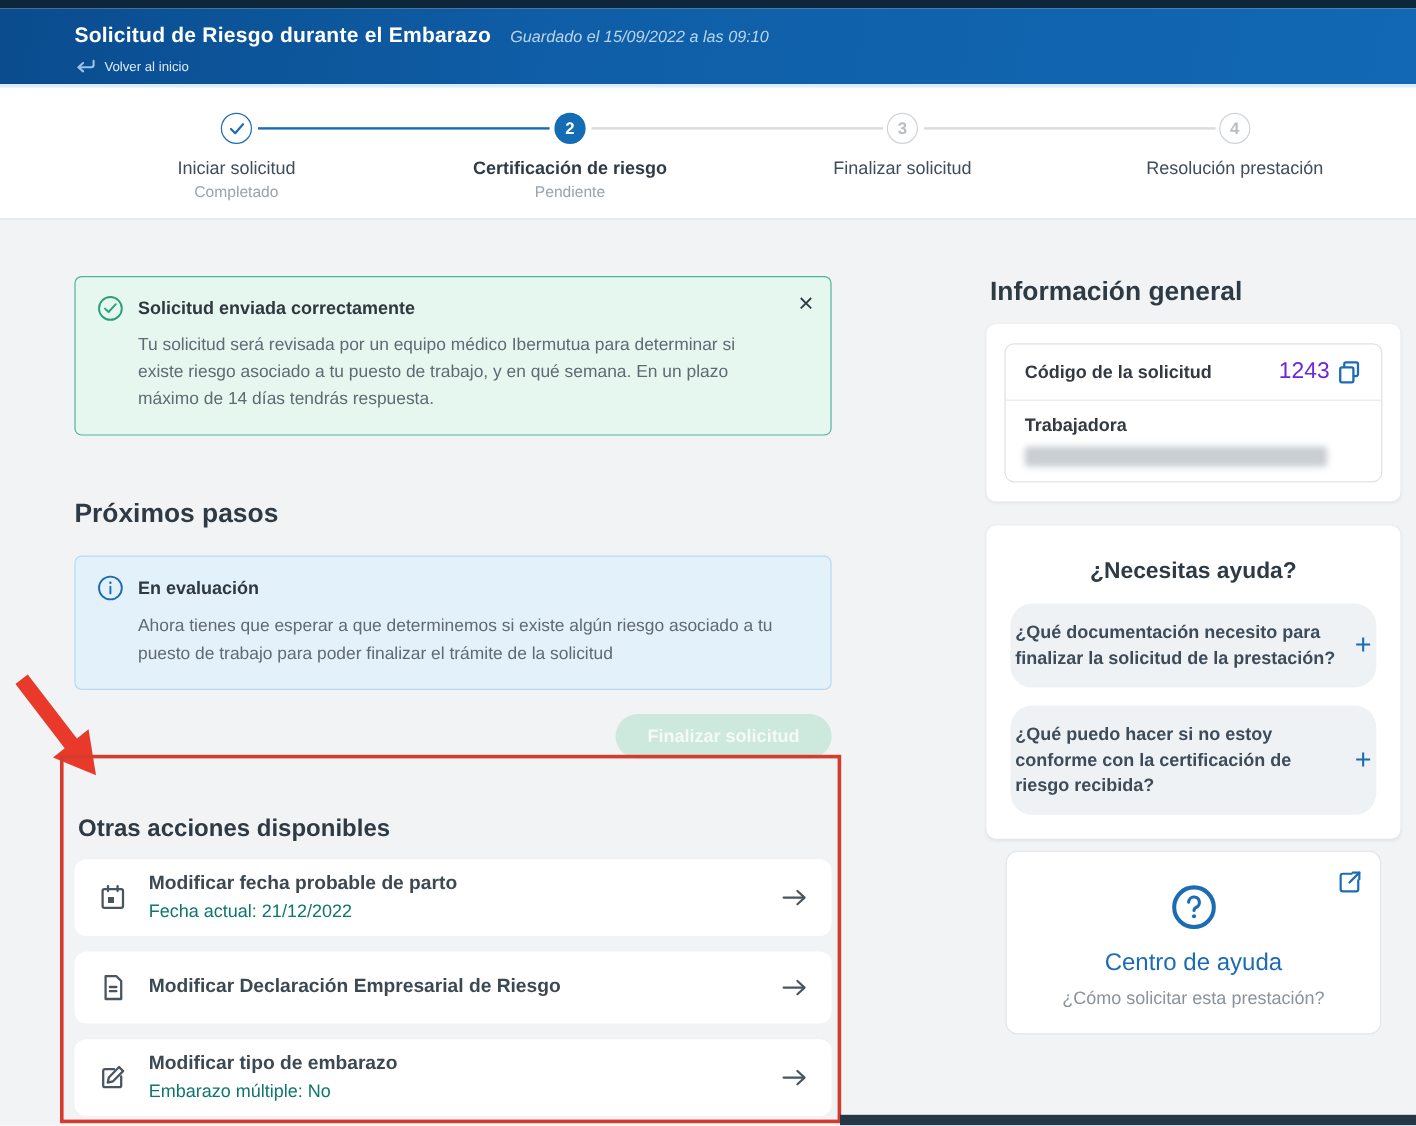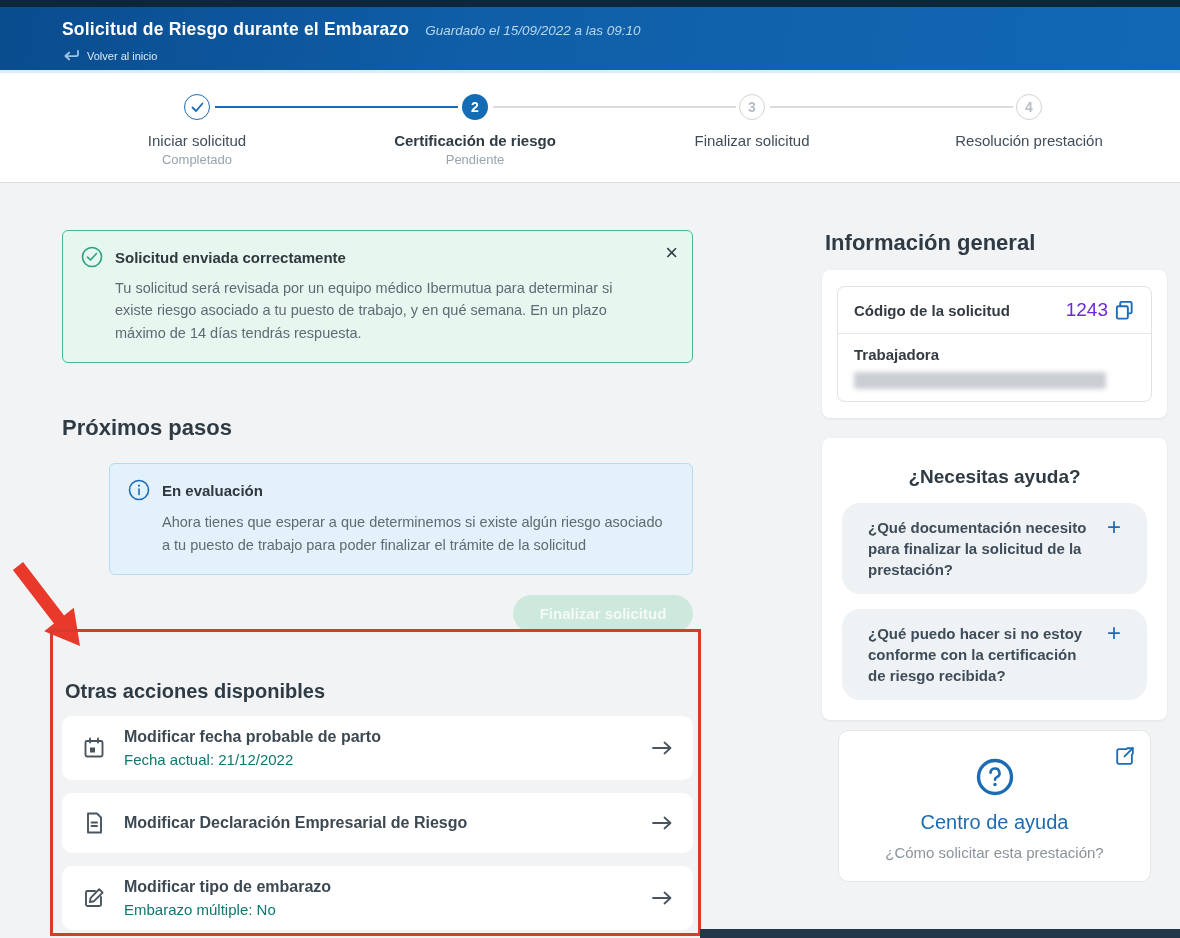--- a/index.html
+++ b/index.html
@@ -40,21 +40,21 @@
   
   .alert-success { position:relative; margin-top:47px; background:#e6f7f0; border:1px solid #4db698; border-radius:6px; padding:15px 46px 18px 18px; }
   .alert-head { display:flex; align-items:center; }
   .alert-head svg { flex:0 0 auto; }
   .alert-title { margin-left:12px; font-size:15px; font-weight:700; color:#30383f; }
   .alert-close { position:absolute; right:14px; top:11px; font-size:22px; color:#2f3b45; cursor:pointer; line-height:1; font-weight:400; }
   .alert-body { margin:9px 0 0 34px; font-size:14.5px; line-height:1.55; color:#5f6a72; max-width:556px; }
 
   
   .section-heading { margin-top:52px; font-size:22px; font-weight:700; color:#2e3a44; }
-  .info-box { position:relative; margin-top:22px; background:#e3f1fb; border:1px solid #b7daf2; border-radius:6px; padding:15px 20px 18px 18px;margin-left:47px; }
+  .info-box { position:relative; margin-top:22px; background:#e3f1fb; border:1px solid #b7daf2; border-radius:6px; padding:15px 20px 18px 18px; }
   .info-title { margin-left:12px; font-size:15px; font-weight:700; color:#30383f; }
   .info-body { margin:10px 0 0 34px; font-size:14.5px; line-height:1.55; color:#5f6a72; max-width:570px; }
   .btn-finish { align-self:flex-end; margin-top:20px; width:180px; height:37px; border:none; border-radius:19px;
                 background:#cde8dc; color:#f3faf7; font-size:15px; font-weight:700; font-family:inherit; cursor:default; }
 
   
   .actions-heading { margin:48px 0 0 3px; font-size:20px; font-weight:700; color:#2e3a44; }
   .action-item { display:flex; align-items:center; background:#ffffff; border-radius:10px; margin-top:13px; padding:12px 20px; min-height:60px; }
   .action-item:first-of-type { margin-top:14px; }
   .action-icon { flex:0 0 26px; display:flex; align-items:center; }
@@ -74,21 +74,21 @@
   .code-label { font-size:15px; font-weight:700; color:#333a41; flex:1; }
   .code-value { font-size:19px; color:#6d28d9; margin-right:6px; }
   .copy-btn { display:flex; cursor:pointer; }
   .info-label { font-size:15px; font-weight:700; color:#333a41; }
   .redacted { height:17px; background:#c9ced3; border-radius:2px; margin-top:9px; filter:blur(2.5px); }
   .redacted.w1 { width:228px; }
   .redacted.w2 { width:252px; }
 
   .help-card { margin-top:20px; padding:18px 20px 20px; }
   .help-heading { text-align:center; font-size:19px; font-weight:700; color:#2e3a44; margin-top:10px; }
-  .faq-item { display:flex; align-items:flex-start; background:#eff2f5; border-radius:18px; padding:14px 26px; margin-top:15px; cursor:pointer; }
+  .faq-item { display:flex; align-items:center; background:#eff2f5; border-radius:18px; padding:14px 4px; margin-top:15px; cursor:pointer; }
   .faq-q { flex:1; font-size:15px; font-weight:700; color:#3e4c5a; line-height:1.4; }
   .faq-plus { color:#1b6cb5; font-size:24px; font-weight:400; line-height:20px; margin-left:10px; }
 
   .helpcenter-card { position:relative; margin:10px 16px 0; width:313px; background:#fff; border:1px solid #e2e6e9; border-radius:10px;
                      box-shadow:none; text-align:center; padding:26px 14px 20px; cursor:pointer; }
   .ext-icon { position:absolute; top:14px; right:14px; }
   .hc-title { margin-top:10px; font-size:20px; color:#1b6cb5; }
   .hc-sub { margin-top:10px; font-size:15px; color:#8a939b; }
 
   

